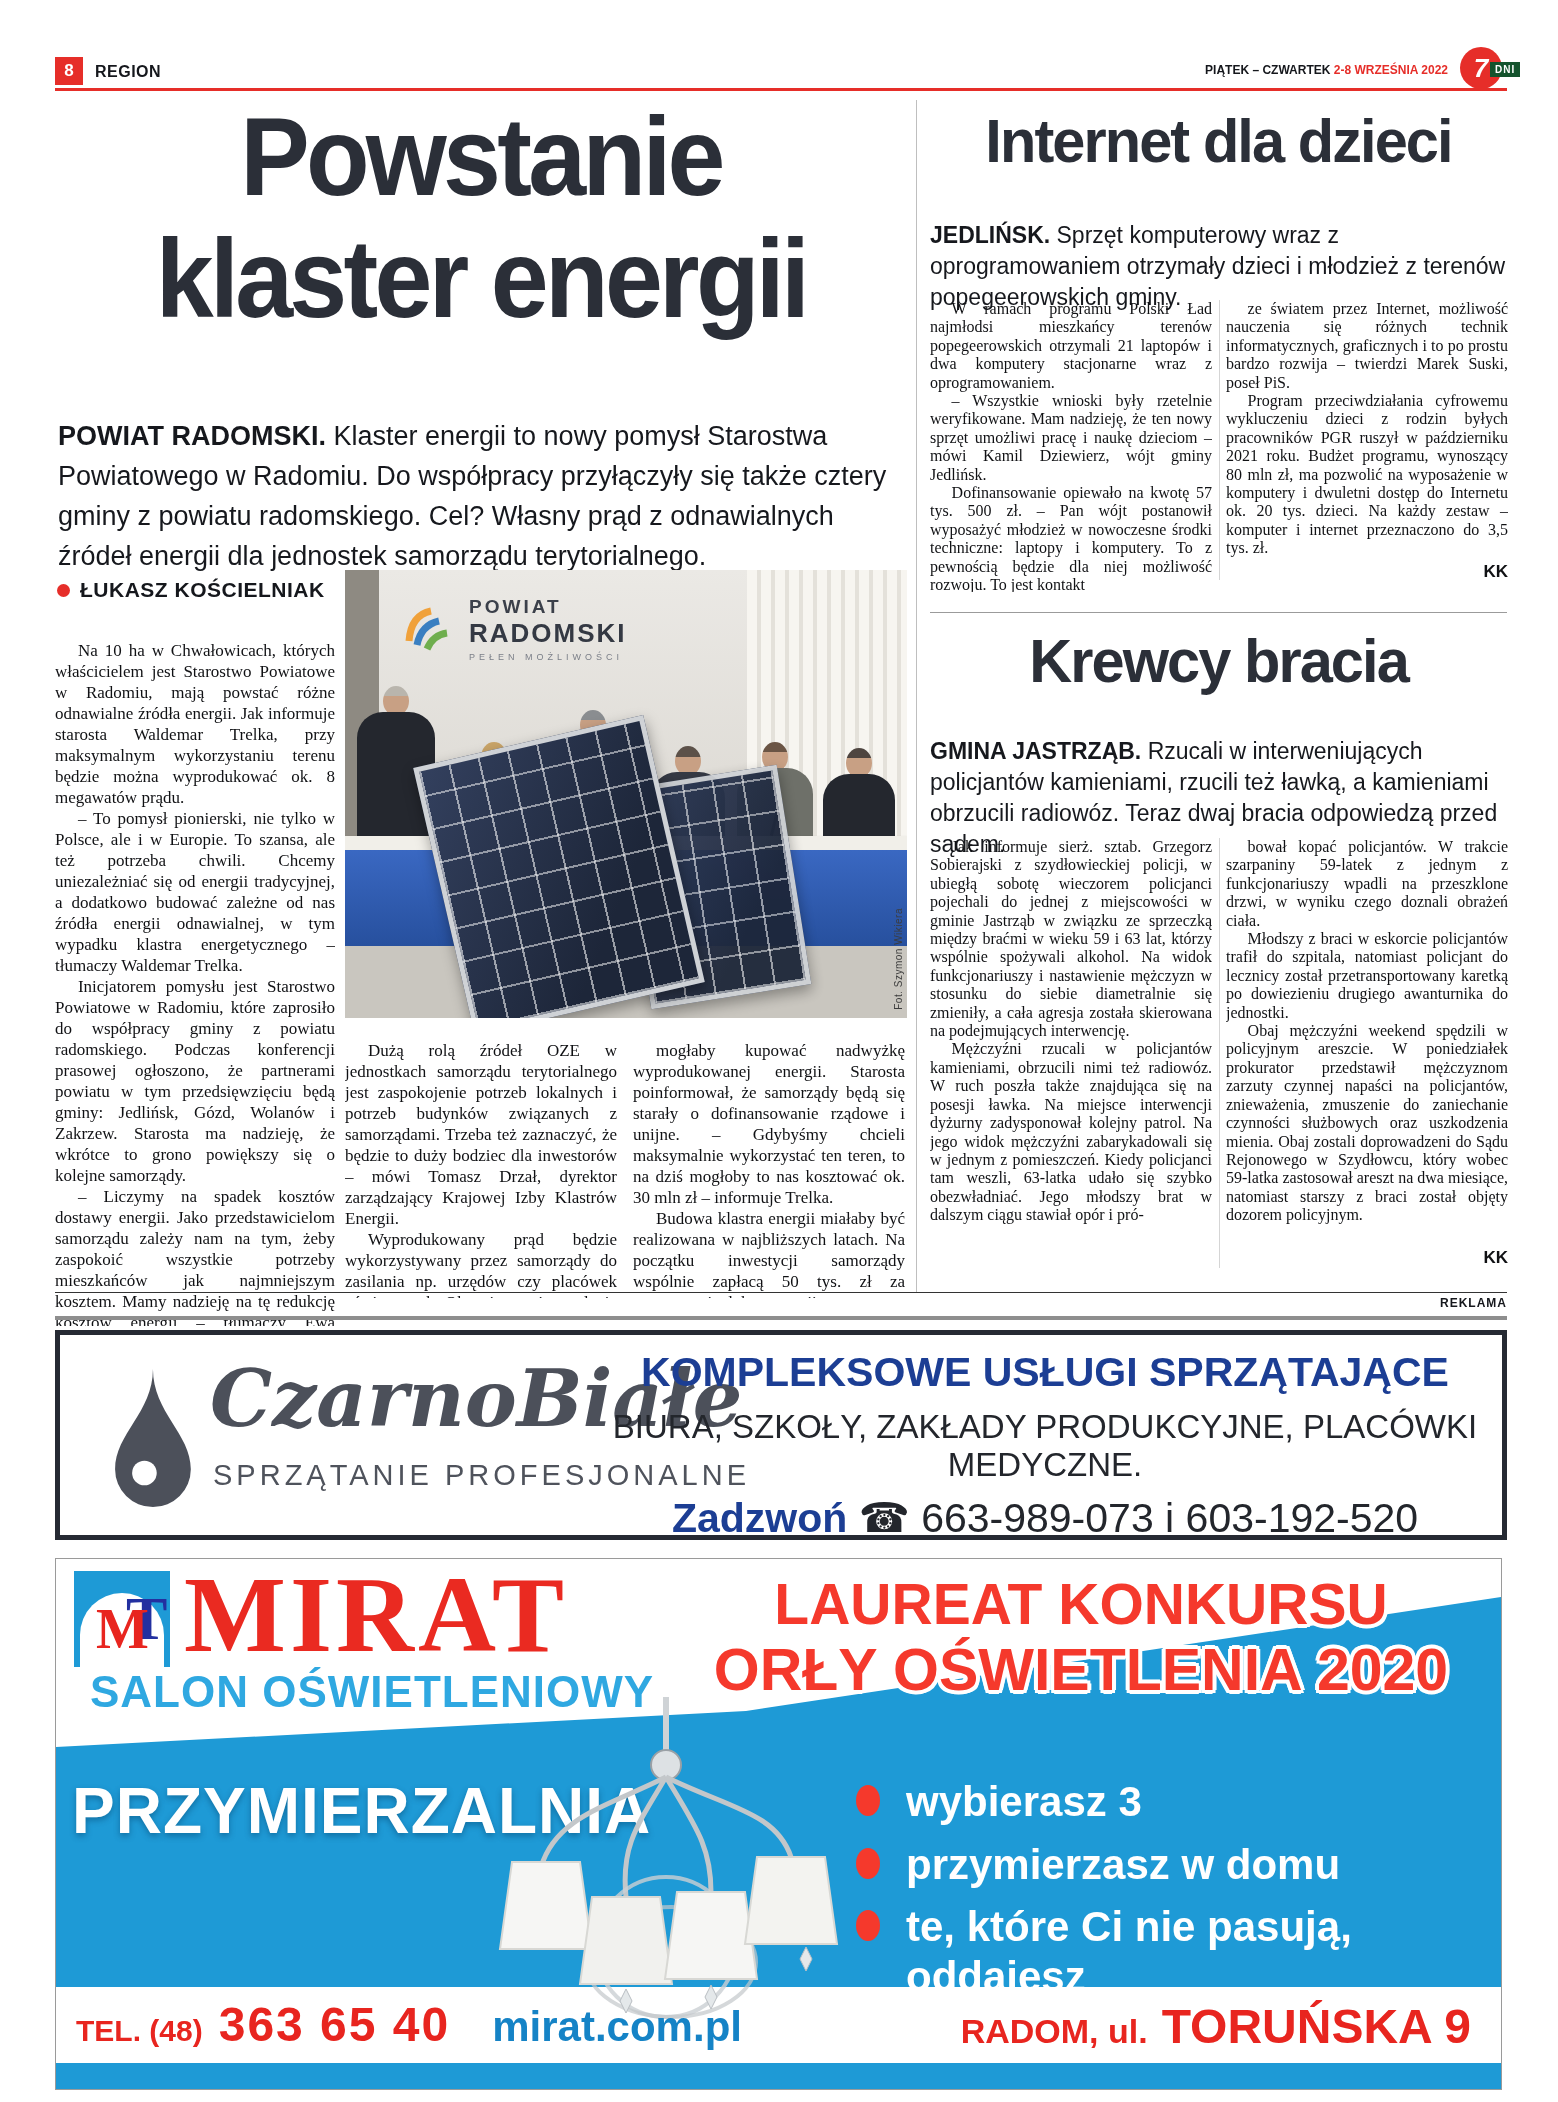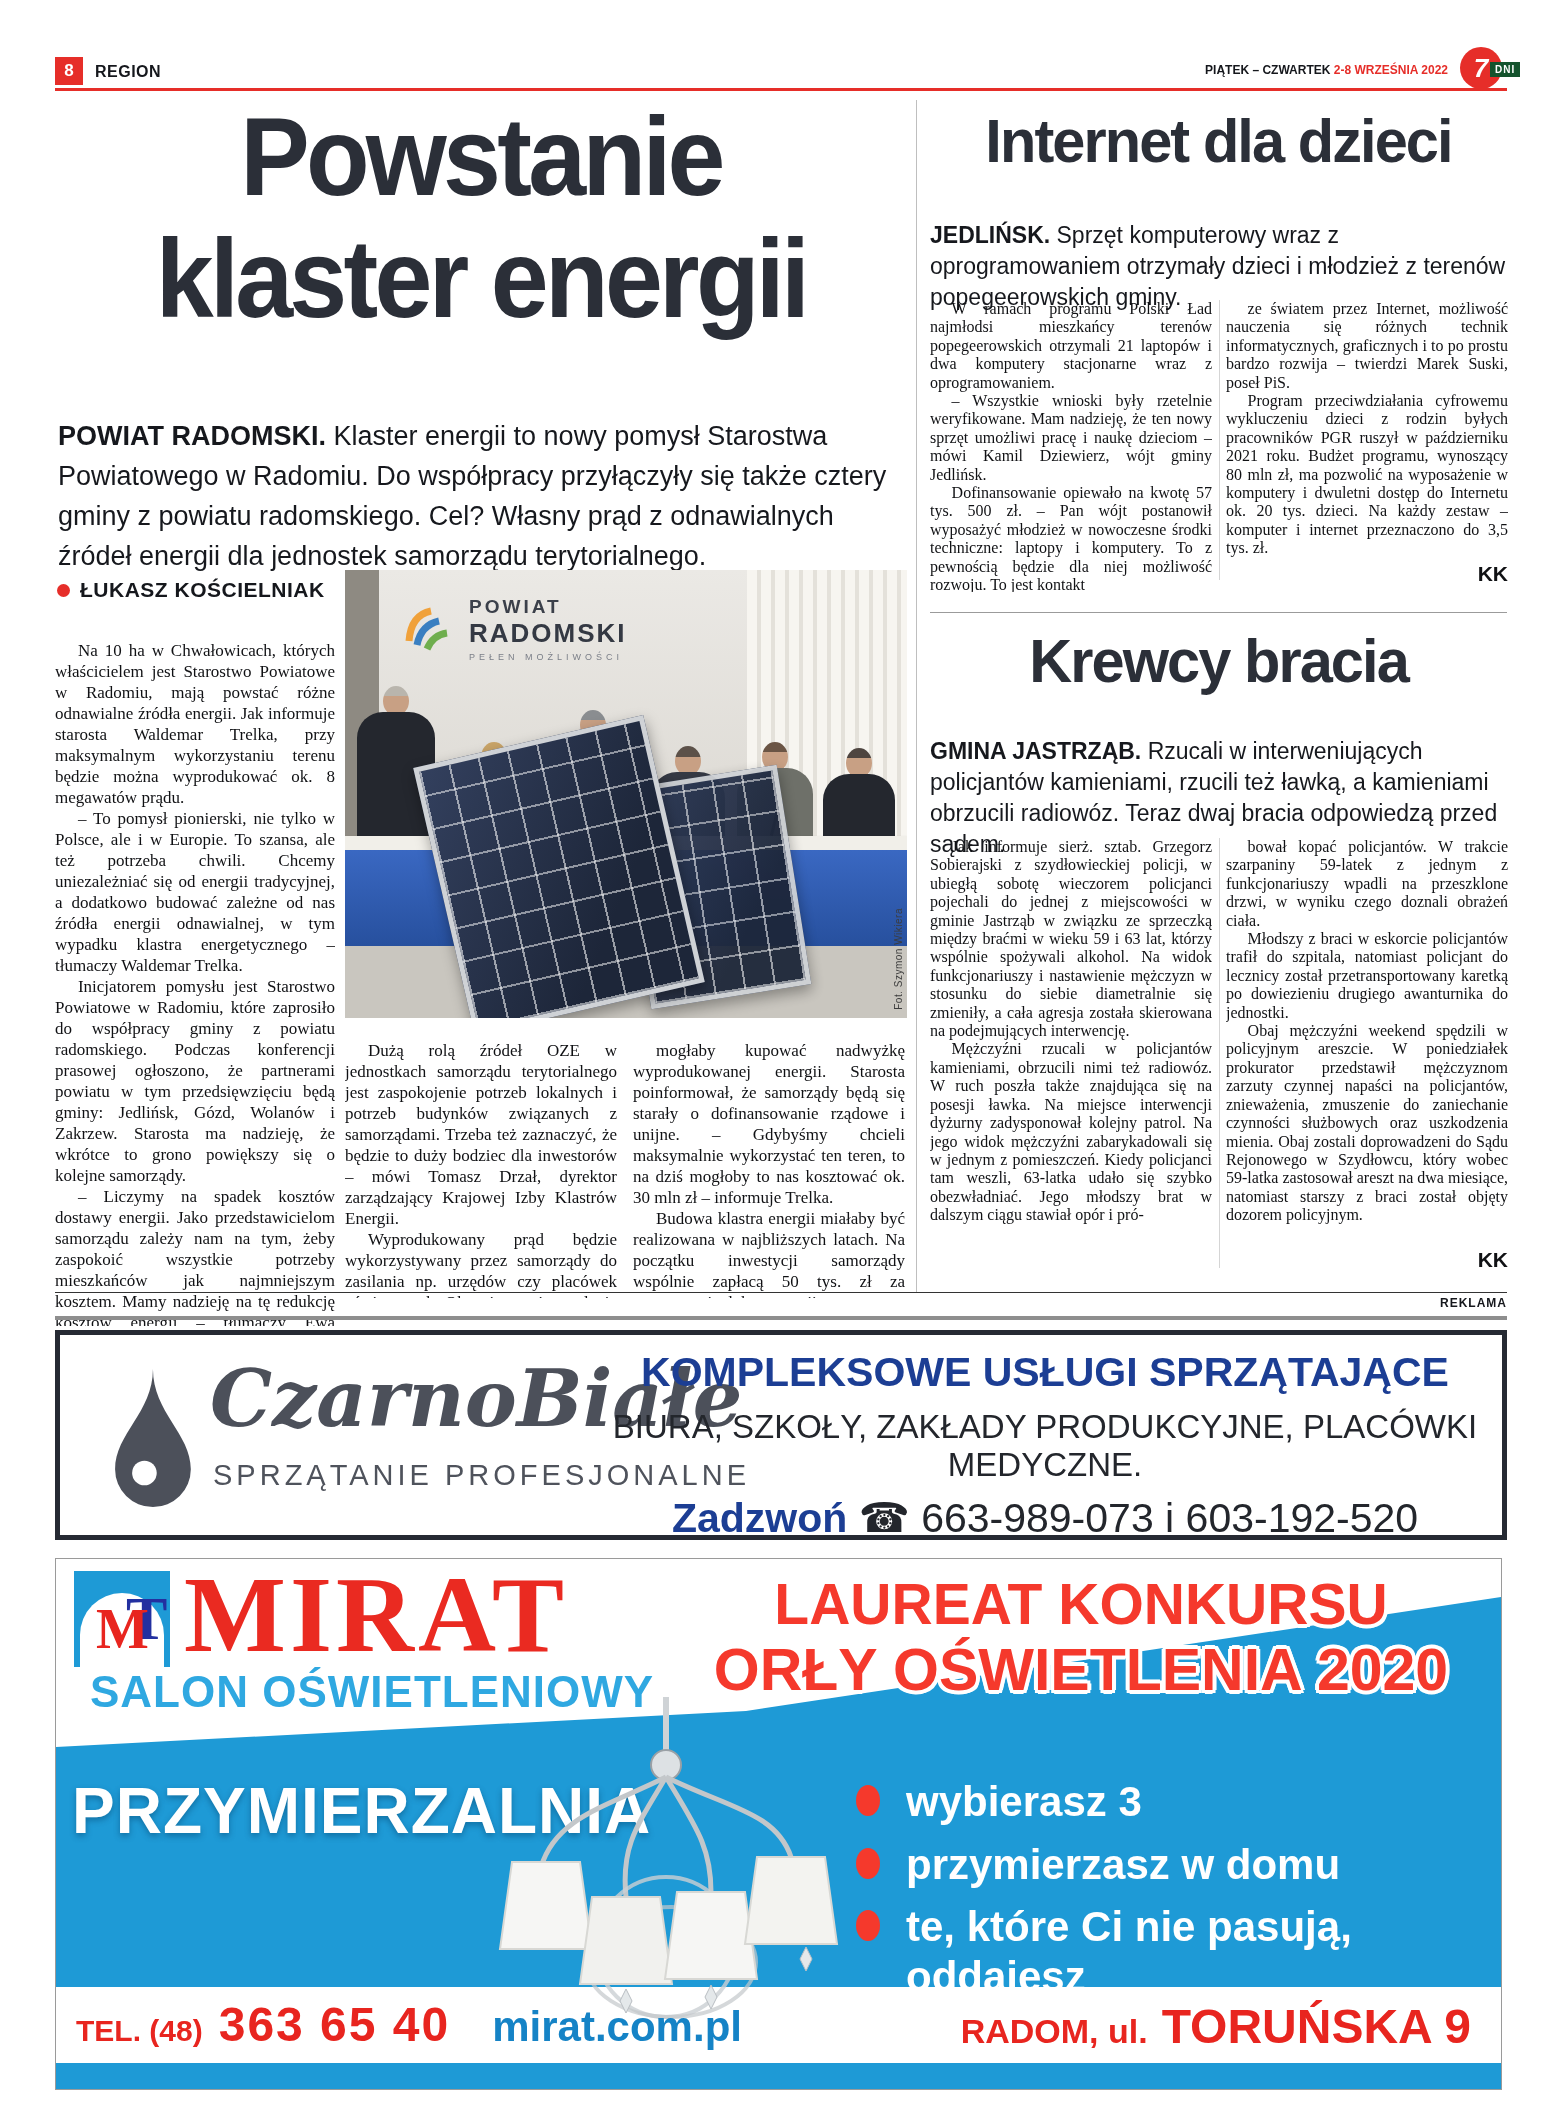--- a/index.html
+++ b/index.html
@@ -27,21 +27,21 @@
   .tag{font-weight:bold;}
 
   .byline{display:flex;align-items:center;gap:10px;font-size:21px;font-weight:bold;color:#15171c;letter-spacing:.5px;}
   .byline .dot{width:13px;height:13px;border-radius:50%;background:#e62e29;}
 
   
   .bodycol{font-family:"Liberation Serif",serif;text-align:justify;color:#101114;overflow:hidden;}
   .bodycol p{margin:0;text-indent:1.35em;}
   .main-col{font-size:17px;line-height:21px;width:280px;}
   .side-col{font-size:16px;line-height:18.4px;width:282px;}
-  .sig{font-weight:bold;font-size:21px;color:#101114;text-align:right;font-family:"Liberation Sans",sans-serif;}
+  .sig{font-weight:bold;font-size:17px;color:#101114;text-align:right;font-family:"Liberation Sans",sans-serif;}
 
   .vrule{width:1px;background:#bfbfbf;}
   .hrule{height:1px;background:#9b9b9b;}
 
   
   .photo{background:linear-gradient(#ebe9e5,#dcd9d3 60%,#d4d1ca);overflow:hidden;}
   .person .head{width:26px;height:30px;border-radius:50%;margin:0 auto;}
   .person .torso{border-radius:26px 26px 0 0;margin-top:-4px;}
   .panel{border:5px solid #cfd2d6;box-shadow:0 6px 14px rgba(0,0,0,.35);
          background-color:#28334d;

